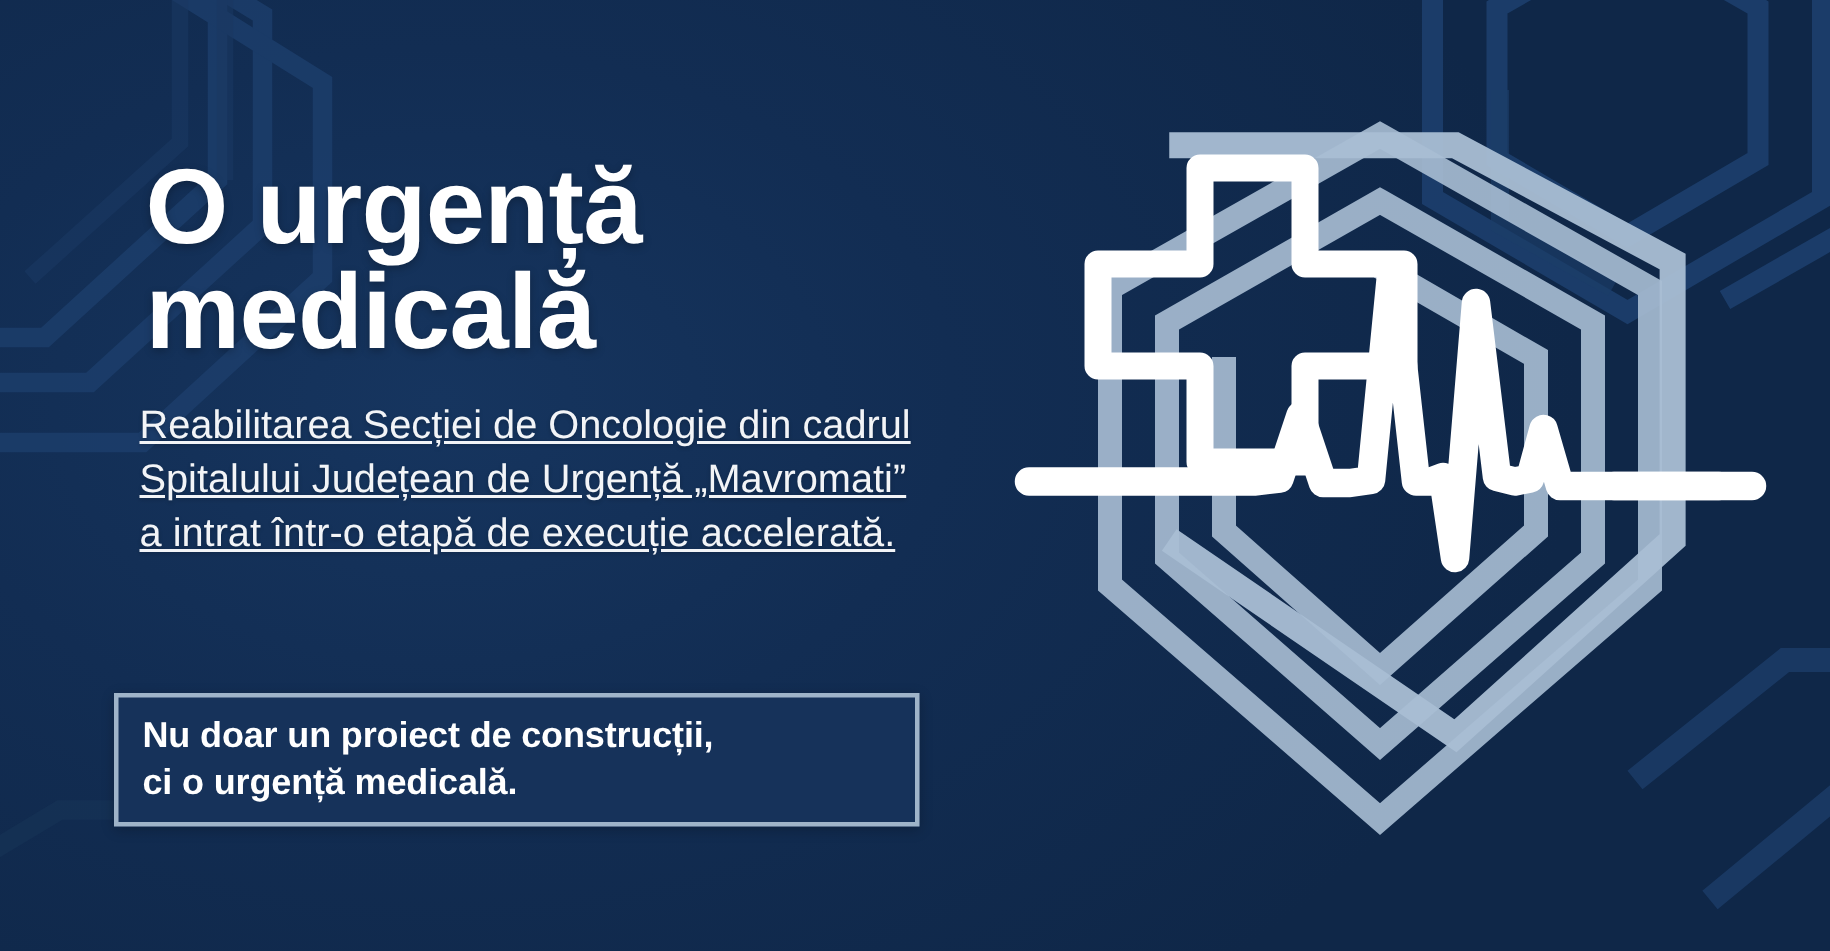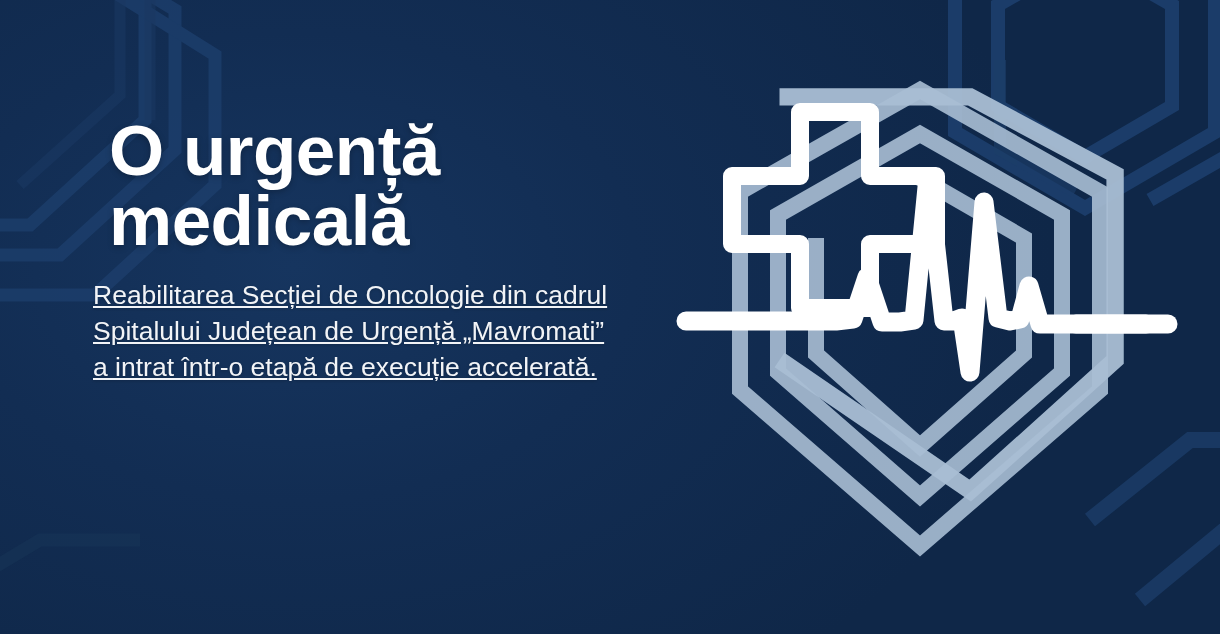--- a/index.html
+++ b/index.html
@@ -32,21 +32,21 @@
 
   
   #text-col {
     position: absolute;
     left: 93px;
     top: 100px;
     width: 560px;
   }
 
   #headline {
-    margin: 16px;
+    margin: 4px;
     color: #ffffff;
     font-size: 71px;
     line-height: 0.99;
     font-weight: 700;
     letter-spacing: -0.5px;
     white-space: pre-line;
     text-shadow: 0 2px 6px rgba(0,0,0,0.25);
   }
 
   #subtitle {
@@ -135,20 +135,24 @@
       <path d="M -60 600 L 40 540 L 140 540"></path>
     </g>
   </svg>
 
   <div id="text-col">
     <h1 id="headline">O urgență
 medicală</h1>
     <p id="subtitle">Reabilitarea Secției de Oncologie din cadrul Spitalului Județean de Urgență „Mavromati” a intrat într-o etapă de execuție accelerată.</p>
   </div>
 
+  <div id="callout-box">
+    <p id="callout-text">Nu doar un proiect de construcții,
+ci o urgență medicală.</p>
+  </div>
 
   <svg id="emblem" viewBox="0 0 540 500" aria-hidden="true">
 
     <g fill="none" stroke="#a9bed4" stroke-width="17" stroke-linejoin="miter" opacity="0.95">
       <path d="M 75 42 L 262 42 L 404 118 L 404 300 L 262 428 L 75 300" transform="translate(55,-18) scale(1.02,1.02)"></path>
     </g>
 
     <g fill="none" stroke="#a9bed4" stroke-width="16" stroke-linejoin="miter" opacity="0.9">
 
       <path d="M 272 18 L 452 120 L 452 318 L 272 474 L 92 318 L 92 120 Z"></path>

